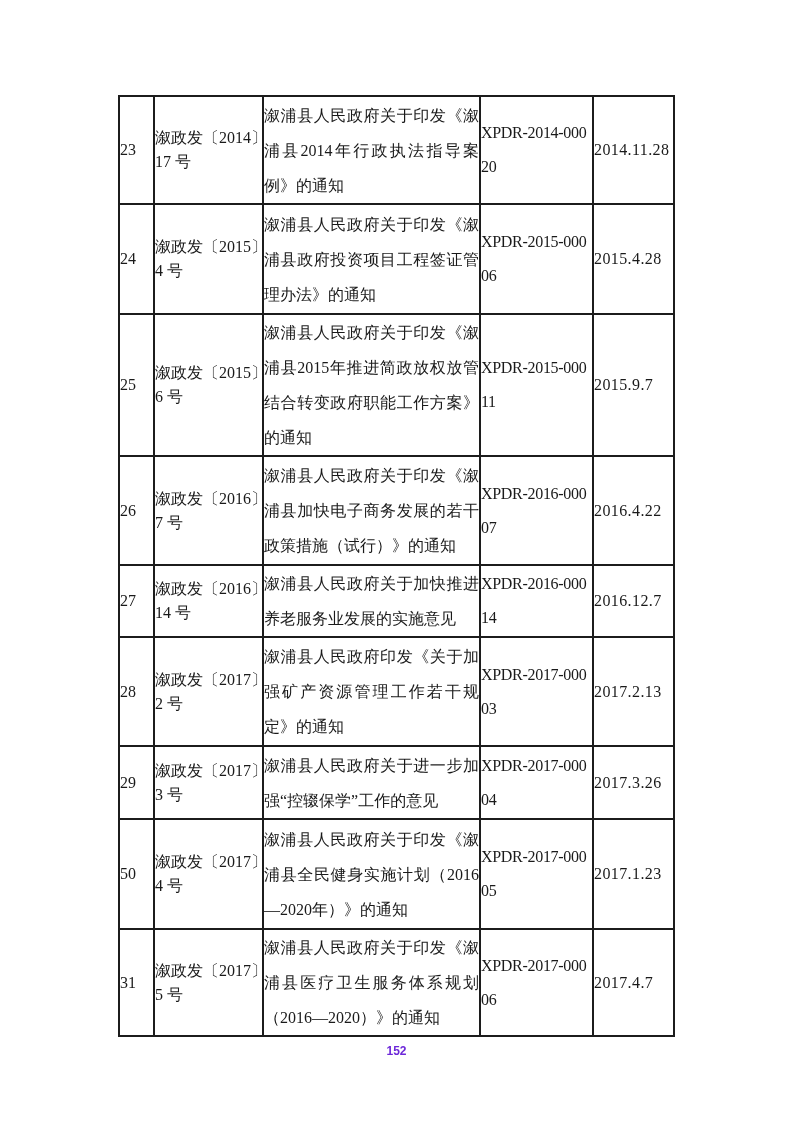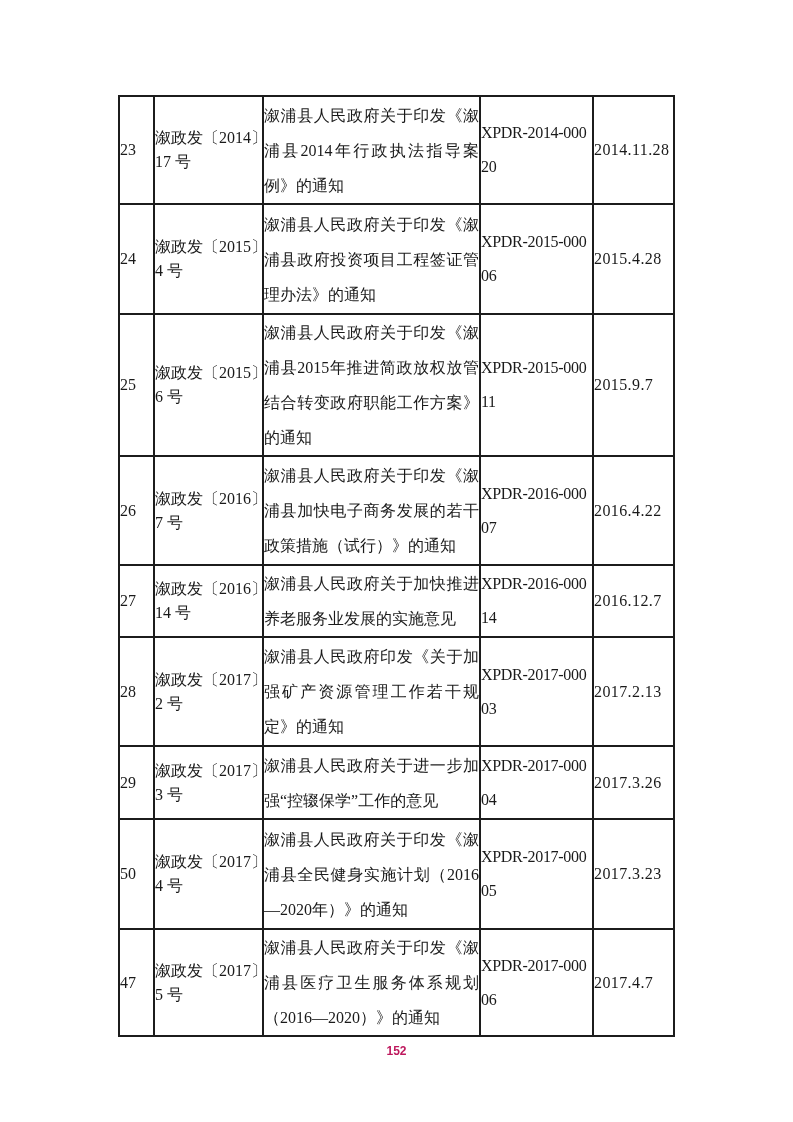--- a/index.html
+++ b/index.html
@@ -52,21 +52,21 @@
   tbody tr:nth-child(8) { height: 110px; }
   tbody tr:nth-child(9) { height: 97px;  }
 
   .pagenum {
     width: 793px;
     margin-top: 7px;
     text-align: center;
     font-family: "Liberation Sans", "DejaVu Sans", sans-serif;
     font-weight: bold;
     font-size: 12px;
-    color: #be185d;
+    color: #6d28d9;
   }
 </style>
 </head>
 <body>
 
 <div class="page">
 
   <table class="records">
     <colgroup>
       <col class="w-seq">
@@ -139,24 +139,24 @@
 04</td>
         <td class="c-date">2017.3.26</td>
       </tr>
       <tr>
         <td class="c-seq">50</td>
         <td class="c-doc">溆政发〔2017〕
 4 号</td>
         <td class="c-title">溆浦县人民政府关于印发《溆浦县全民健身实施计划（2016—2020年）》的通知</td>
         <td class="c-code">XPDR-2017-000
 05</td>
-        <td class="c-date">2017.3.23</td>
+        <td class="c-date">2017.1.23</td>
       </tr>
       <tr>
-        <td class="c-seq">47</td>
+        <td class="c-seq">31</td>
         <td class="c-doc">溆政发〔2017〕
 5 号</td>
         <td class="c-title">溆浦县人民政府关于印发《溆浦县医疗卫生服务体系规划（2016—2020）》的通知</td>
         <td class="c-code">XPDR-2017-000
 06</td>
         <td class="c-date">2017.4.7</td>
       </tr>
     </tbody>
   </table>
 

